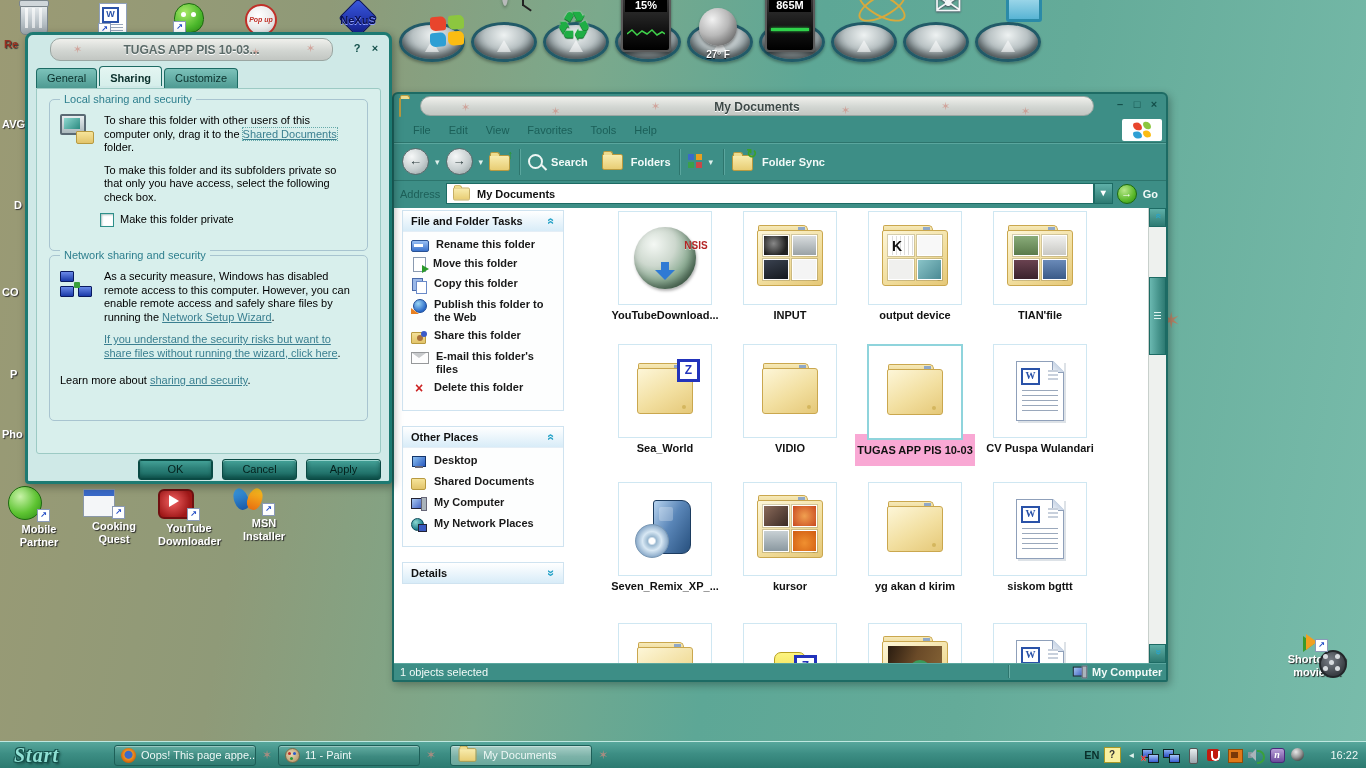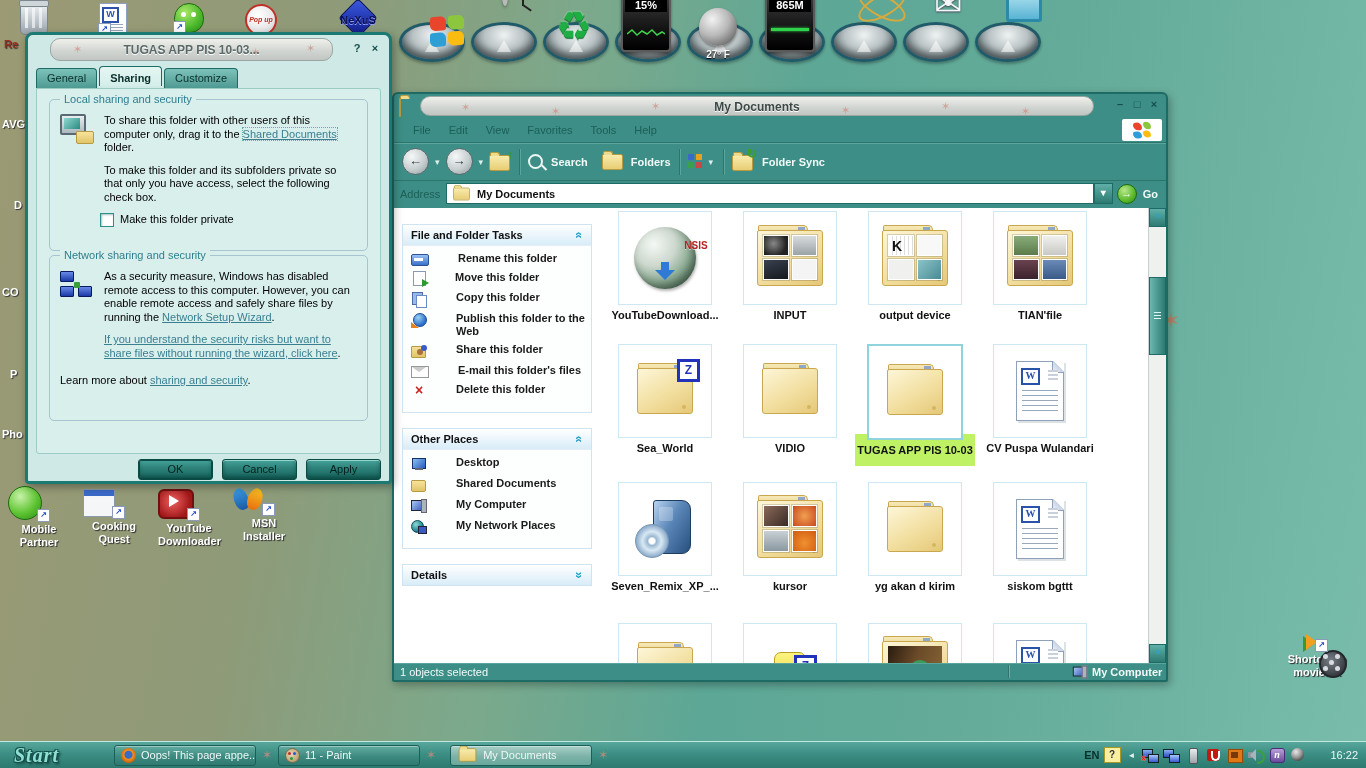--- a/index.html
+++ b/index.html
@@ -145,28 +145,28 @@
   .addr-text{font:bold 11px "Liberation Sans",sans-serif;color:#111;}
   .addr-v{width:17px;height:19px;background:linear-gradient(#5fb0a8,#2d7a72);border:1px solid #1d6b64;color:#fff;text-align:center;font:bold 10px/18px "Liberation Sans",sans-serif;margin-left:-4px;}
   .go-circ{width:18px;height:18px;border-radius:50%;background:radial-gradient(circle at 35% 30%,#b8e88a,#5ab82a 60%,#2a8a10);border:1px solid #1d6a10;color:#fff;text-align:center;font:bold 11px/17px "Liberation Sans",sans-serif;}
   .go-label{color:#f2faf8;font:bold 11px "Liberation Sans",sans-serif;margin:0 4px 0 2px;}
   .x-main{flex:1;background:#fff;position:relative;overflow:hidden;}
   .x-status{height:17px;flex:none;background:#3d8e86;display:flex;align-items:center;color:#f2faf8;font-size:11px;padding:0 6px;position:relative;box-shadow:inset 0 1px 0 #5aa69e;}
   .st-div{position:absolute;left:614px;top:2px;bottom:2px;width:1px;background:#2d756d;box-shadow:1px 0 0 #6ab0a8;}
   .st-right{position:absolute;left:678px;display:flex;align-items:center;gap:4px;font-weight:bold;}
 
   
-  .tpane{position:absolute;left:8px;top:16px;width:190px;}
+  .tpane{position:absolute;left:8px;top:2px;width:162px;}
   .tp-sec{border:1px solid #cfe3f0;background:#fdfefe;margin-bottom:15px;}
   .tp-head{display:flex;align-items:center;justify-content:space-between;padding:4px 8px;background:linear-gradient(#ffffff,#d8ecf8);border-bottom:1px solid #e4eef6;}
   .tp-title{font:bold 11px "Liberation Sans",sans-serif;color:#111;}
   .chev{color:#2aa4c8;font:bold 12px/10px "Liberation Sans",sans-serif;display:inline-block;transform:rotate(90deg);}
   .tp-list{padding:6px 6px 8px 8px;}
   .tp-item{display:flex;gap:7px;align-items:flex-start;margin-bottom:5px;cursor:default;}
-  .tp-label{font:bold 11px/13px "Liberation Sans",sans-serif;color:#1a1a1a;margin-left:22px;}
+  .tp-label{font:bold 11px/13px "Liberation Sans",sans-serif;color:#1a1a1a;}
   .i16{width:16px;height:16px;position:relative;flex:none;}
   .i-rename{background:linear-gradient(#9ac0f4,#3a72cc);border:1px solid #2a5294;border-radius:2px;height:10px!important;margin-top:2px;}
   .i-rename::after{content:"";position:absolute;left:2px;top:3px;right:5px;height:3px;background:#fff;}
   .i-move{background:#fff;border:1px solid #8a9ab0;width:11px!important;height:13px!important;margin-left:2px;}
   .i-move::after{content:"";position:absolute;right:-4px;bottom:-2px;border-left:7px solid #2a9a2a;border-top:4px solid transparent;border-bottom:4px solid transparent;}
   .i-copy{}
   .i-copy::before{content:"";position:absolute;left:1px;top:1px;width:9px;height:11px;background:#9ab8e8;border:1px solid #4a6aa8;}
   .i-copy::after{content:"";position:absolute;left:5px;top:4px;width:9px;height:11px;background:#fff;border:1px solid #6a8ac8;}
   .i-publish{}
   .i-publish::before{content:"";position:absolute;left:2px;top:1px;width:12px;height:12px;border-radius:50%;background:radial-gradient(circle at 35% 30%,#9ad4f4,#2a6ac8 70%);border:1px solid #1a4a98;}
@@ -182,21 +182,21 @@
   .i-mycomp::before{content:"";position:absolute;left:0;top:2px;width:11px;height:9px;background:linear-gradient(135deg,#a8c8f0,#3a5ac0);border:1px solid #223;}
   .i-mycomp::after{content:"";position:absolute;right:0;top:1px;width:4px;height:12px;background:#aab4bc;border:1px solid #667;}
   .i-mynet::before{content:"";position:absolute;left:0;top:1px;width:11px;height:11px;border-radius:50%;background:radial-gradient(circle at 35% 30%,#8ad8d0,#1a7a8a 70%);border:1px solid #0a4a58;}
   .i-mynet::after{content:"";position:absolute;right:0;bottom:1px;width:7px;height:6px;background:#3a5ac0;border:1px solid #223;}
 
   
   .file-item{position:absolute;width:122px;text-align:center;}
   .thumb-box{width:92px;height:92px;margin:0 auto;border:1px solid #cfe7f2;background:#fff;display:flex;align-items:center;justify-content:center;position:relative;}
   .file-label{margin-top:4px;font:bold 11px "Liberation Sans",sans-serif;color:#111;}
   .file-item.sel .thumb-box{border:2px solid #8fd4dc;}
-  .file-item.sel .file-label span{background:#bef264;padding:10px 2px;}
+  .file-item.sel .file-label span{background:#f9a8d4;padding:10px 2px;}
   .fold{position:relative;display:inline-block;}
   .fold .tab{position:absolute;top:-5px;left:1px;width:42%;height:7px;background:linear-gradient(#f6e9b8,#e9d084);border:1px solid #caa74e;border-bottom:none;border-radius:2px 5px 0 0;}
   .fold .tab::after{content:"";position:absolute;right:2px;top:1px;width:7px;height:4px;background:#8fa8c8;}
   .fold .bod{position:absolute;inset:0;background:linear-gradient(150deg,#fdf6d8,#f2dfa0 55%,#e5c878);border:1px solid #caa74e;border-radius:2px 3px 3px 3px;}
   .fold .bod::after{content:"";position:absolute;right:6px;bottom:4px;width:4px;height:4px;border-radius:50%;background:#d4b65e;}
   .thumbs{position:absolute;inset:5px 6px 6px 6px;display:grid;grid-template-columns:1fr 1fr;gap:3px;z-index:2;}
   .thumbs i{display:block;border:1px solid #fff;box-shadow:0 0 0 1px rgba(0,0,0,.15);}
   .t-input i:nth-child(1){background:radial-gradient(circle at 40% 40%,#888,#222 70%);}
   .t-input i:nth-child(2){background:linear-gradient(#d8dcde,#9aa2a6);}
   .t-input i:nth-child(3){background:linear-gradient(160deg,#3a4250,#14181e);}

